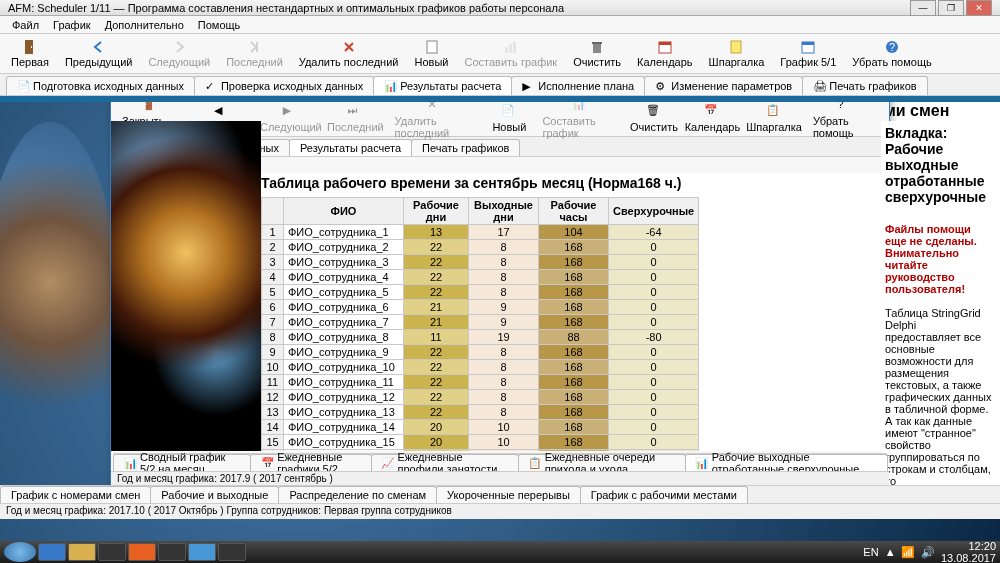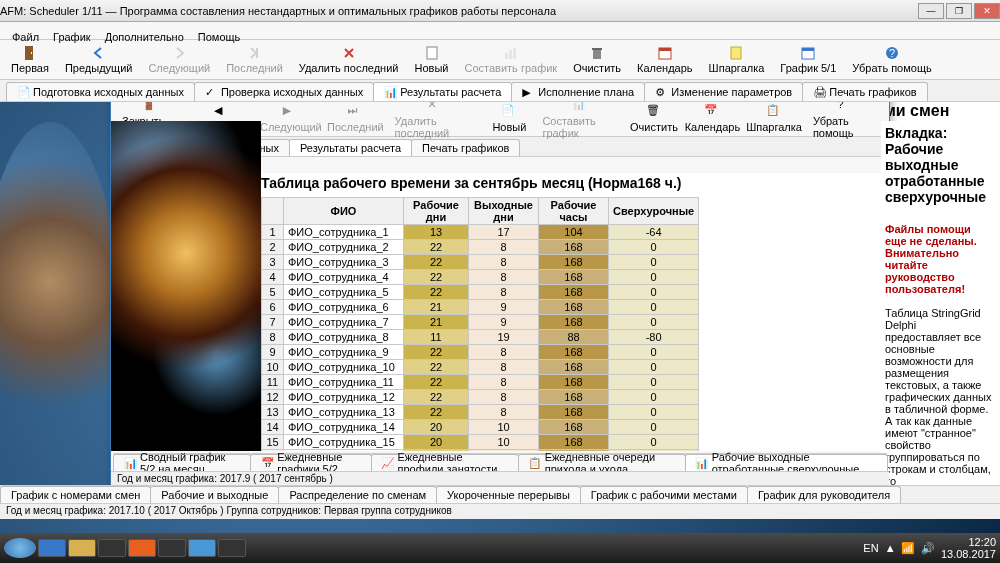--- a/index.html
+++ b/index.html
@@ -1,21 +1,21 @@
 <!DOCTYPE html>
 <html><head>
 <meta charset="utf-8">
 <style>
 *{margin:0;padding:0;box-sizing:border-box;font-family:Tahoma,Arial,sans-serif;font-size:11px}
 body{width:1000px;height:563px;background:#1a6a9e;overflow:hidden;position:relative}
-.titlebar{height:22px;background:linear-gradient(#f4f4f4,#e0e0e0);border-bottom:1px solid #aaa;display:flex;align-items:center;padding:0 0;justify-content:space-between}
+.titlebar{height:16px;background:linear-gradient(#f4f4f4,#e0e0e0);border-bottom:1px solid #aaa;display:flex;align-items:center;padding:0 8px;justify-content:space-between}
 .winbtns{display:flex;gap:2px}
 .winbtn{width:26px;height:16px;background:#e8e8e8;border:1px solid #999;text-align:center;font-size:9px;line-height:14px}
 .winbtn.close{background:#d9645a;color:#fff}
-.menubar{height:18px;background:#f7f7f7;display:flex;gap:2px;padding:8px 6px;border-bottom:1px solid #ccc}
+.menubar{height:18px;background:#f7f7f7;display:flex;gap:2px;padding:2px 6px;border-bottom:1px solid #ccc}
 .menubar span{padding:1px 6px}
 .toolbar{height:40px;background:#f7f7f7;display:flex;align-items:center;padding:2px 4px;border-bottom:1px solid #ccc;gap:2px}
 .tbtn{display:flex;flex-direction:column;align-items:center;justify-content:center;padding:1px 6px;min-width:48px;cursor:pointer;font-size:10px;border:1px solid transparent}
 .tbtn .ic{width:16px;height:16px;margin-bottom:1px}
 .tabstrip{height:22px;background:#f0f0f0;display:flex;padding:2px 6px 0;border-bottom:1px solid #ccc;gap:0}
 .tab{padding:3px 10px;background:#f8f8f8;border:1px solid #bbb;border-bottom:none;margin-right:-1px;border-radius:3px 3px 0 0;cursor:pointer;display:flex;align-items:center;gap:4px;font-size:10px}
 .tab.active{background:#fff}
 .tab .tic{width:12px;height:12px}
 .desktop{position:absolute;top:102px;left:0;right:0;bottom:22px;background:radial-gradient(circle at 30% 50%,#4a7fb0,#0a2845);overflow:hidden}
 .fractal{position:absolute;left:-20px;top:20px;width:140px;height:400px;background:radial-gradient(circle at 50% 40%,#e8a050 0%,#8a5020 25%,transparent 50%),radial-gradient(circle at 30% 20%,#6090c0,transparent 40%);border-radius:50%;opacity:0.7}
@@ -37,21 +37,21 @@
 .bottomtabs{position:absolute;bottom:16px;left:2px;right:2px;height:18px;display:flex;background:#f0f0f0;border-top:1px solid #ccc}
 .statusbar{position:absolute;bottom:0;left:0;right:0;height:16px;background:#f0f0f0;border-top:1px solid #ccc;padding:1px 6px;font-size:10px}
 .behinddoc{position:absolute;right:0;top:-22px;width:120px;height:430px;background:#fff;padding:4px;font-family:'Times New Roman',serif;font-size:11px;overflow:hidden}
 .behinddoc h2{font-size:16px;font-weight:bold}
 .behinddoc .red{color:#b00000;font-weight:bold}
 .sidepanel{position:absolute;left:770px;top:20px;bottom:0;width:118px;background:#fff;font-family:'Times New Roman',serif;font-size:11px;padding:4px;overflow:hidden}
 .sidepanel h2{font-size:14px;font-weight:bold;margin-bottom:6px}
 .sidepanel .red{color:#b00000;font-weight:bold}
 .maintabs{position:absolute;bottom:38px;left:0;right:0;height:18px;display:flex;background:#f0f0f0;border-top:1px solid #ccc}
 .mainstatus{position:absolute;bottom:22px;left:0;right:0;height:16px;background:#f0f0f0;border-top:1px solid #ccc;padding:1px 6px;font-size:10px}
-.taskbar{position:absolute;bottom:0;left:0;right:0;height:30px;background:linear-gradient(#4a4a4a,#1a1a1a);display:flex;align-items:center;padding:0 4px;justify-content:space-between}
+.taskbar{position:absolute;bottom:0;left:0;right:0;height:22px;background:linear-gradient(#4a4a4a,#1a1a1a);display:flex;align-items:center;padding:0 4px;justify-content:space-between}
 .taskbar .left{display:flex;gap:2px;align-items:center}
 .start{width:32px;height:20px;background:radial-gradient(circle,#7ab8e8,#3878b0);border-radius:50%}
 .tskic{width:28px;height:18px;background:#333;border:1px solid #555;border-radius:2px}
 .tray{display:flex;gap:6px;color:#fff;align-items:center;font-size:10px}
 .fracpanel{position:absolute;left:0;top:20px;width:150px;bottom:36px;background:#000;overflow:hidden}
 .fracpanel::after{content:"";position:absolute;inset:0;background:radial-gradient(circle at 50% 40%,#f0c060 0%,#b07020 20%,#401808 40%,transparent 55%),radial-gradient(circle at 30% 15%,#80a8d0 0%,transparent 30%),radial-gradient(circle at 70% 70%,#60a0d0 0%,transparent 25%)}
 .ic svg,.tic svg{width:100%;height:100%}
 </style>
 </head>
 <body>
@@ -442,23 +442,20 @@
       </div>
     <div class="tab">
         <span>Распределение по сменам</span>
       </div>
     <div class="tab">
         <span>Укороченные перерывы</span>
       </div>
     <div class="tab">
         <span>График с рабочими местами</span>
       </div>
-    <div class="tab">
-        <span>График для руководителя</span>
-      </div>
   </div>
   <div class="mainstatus">Год и месяц графика:  2017.10  ( 2017  Октябрь )       Группа сотрудников:   Первая группа сотрудников</div>
 </div>
 
 <div class="taskbar">
   <div class="left">
     <div class="start"></div>
     <div class="tskic" style="background:#3878c8"></div>
     <div class="tskic" style="background:#d8b050"></div>
     <div class="tskic"></div>

